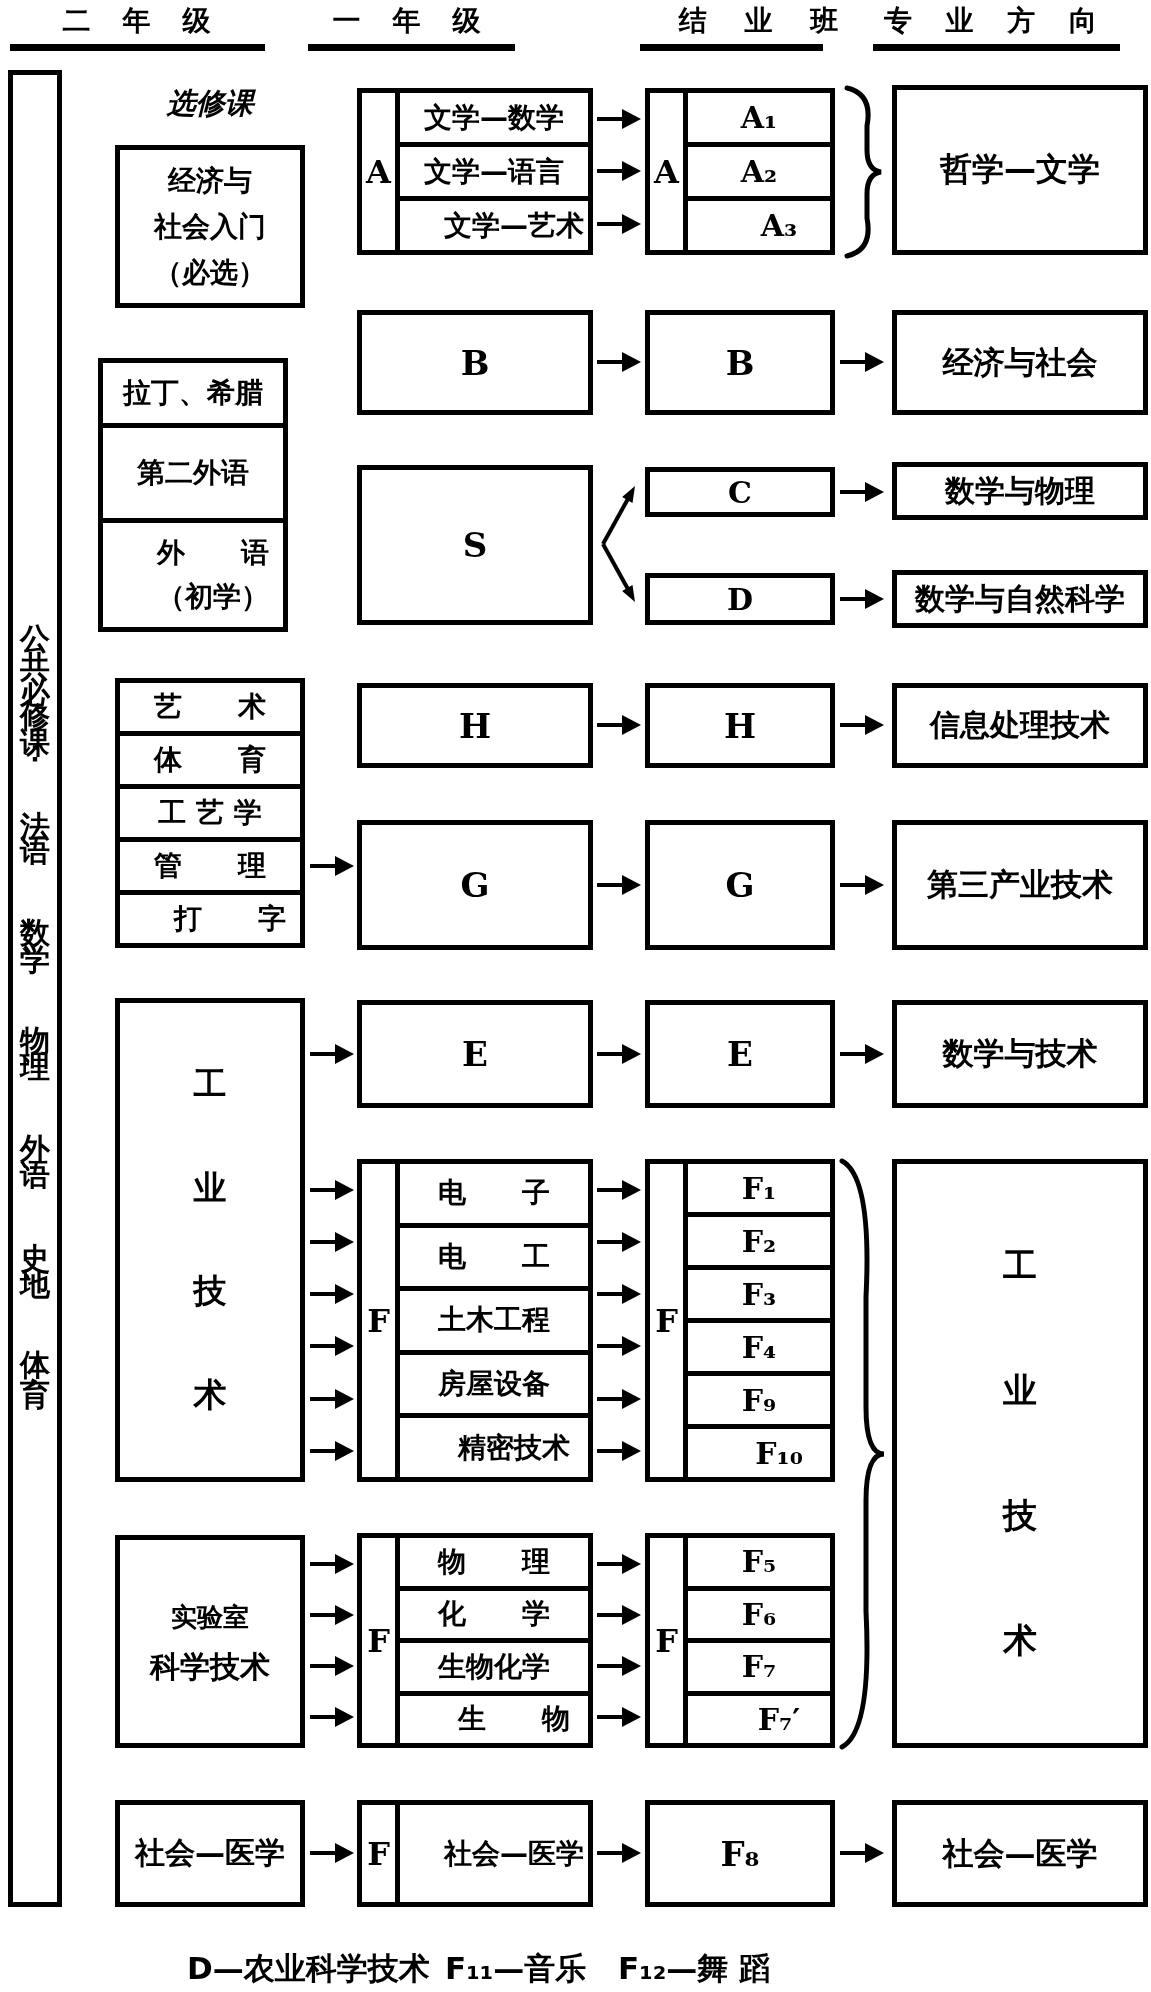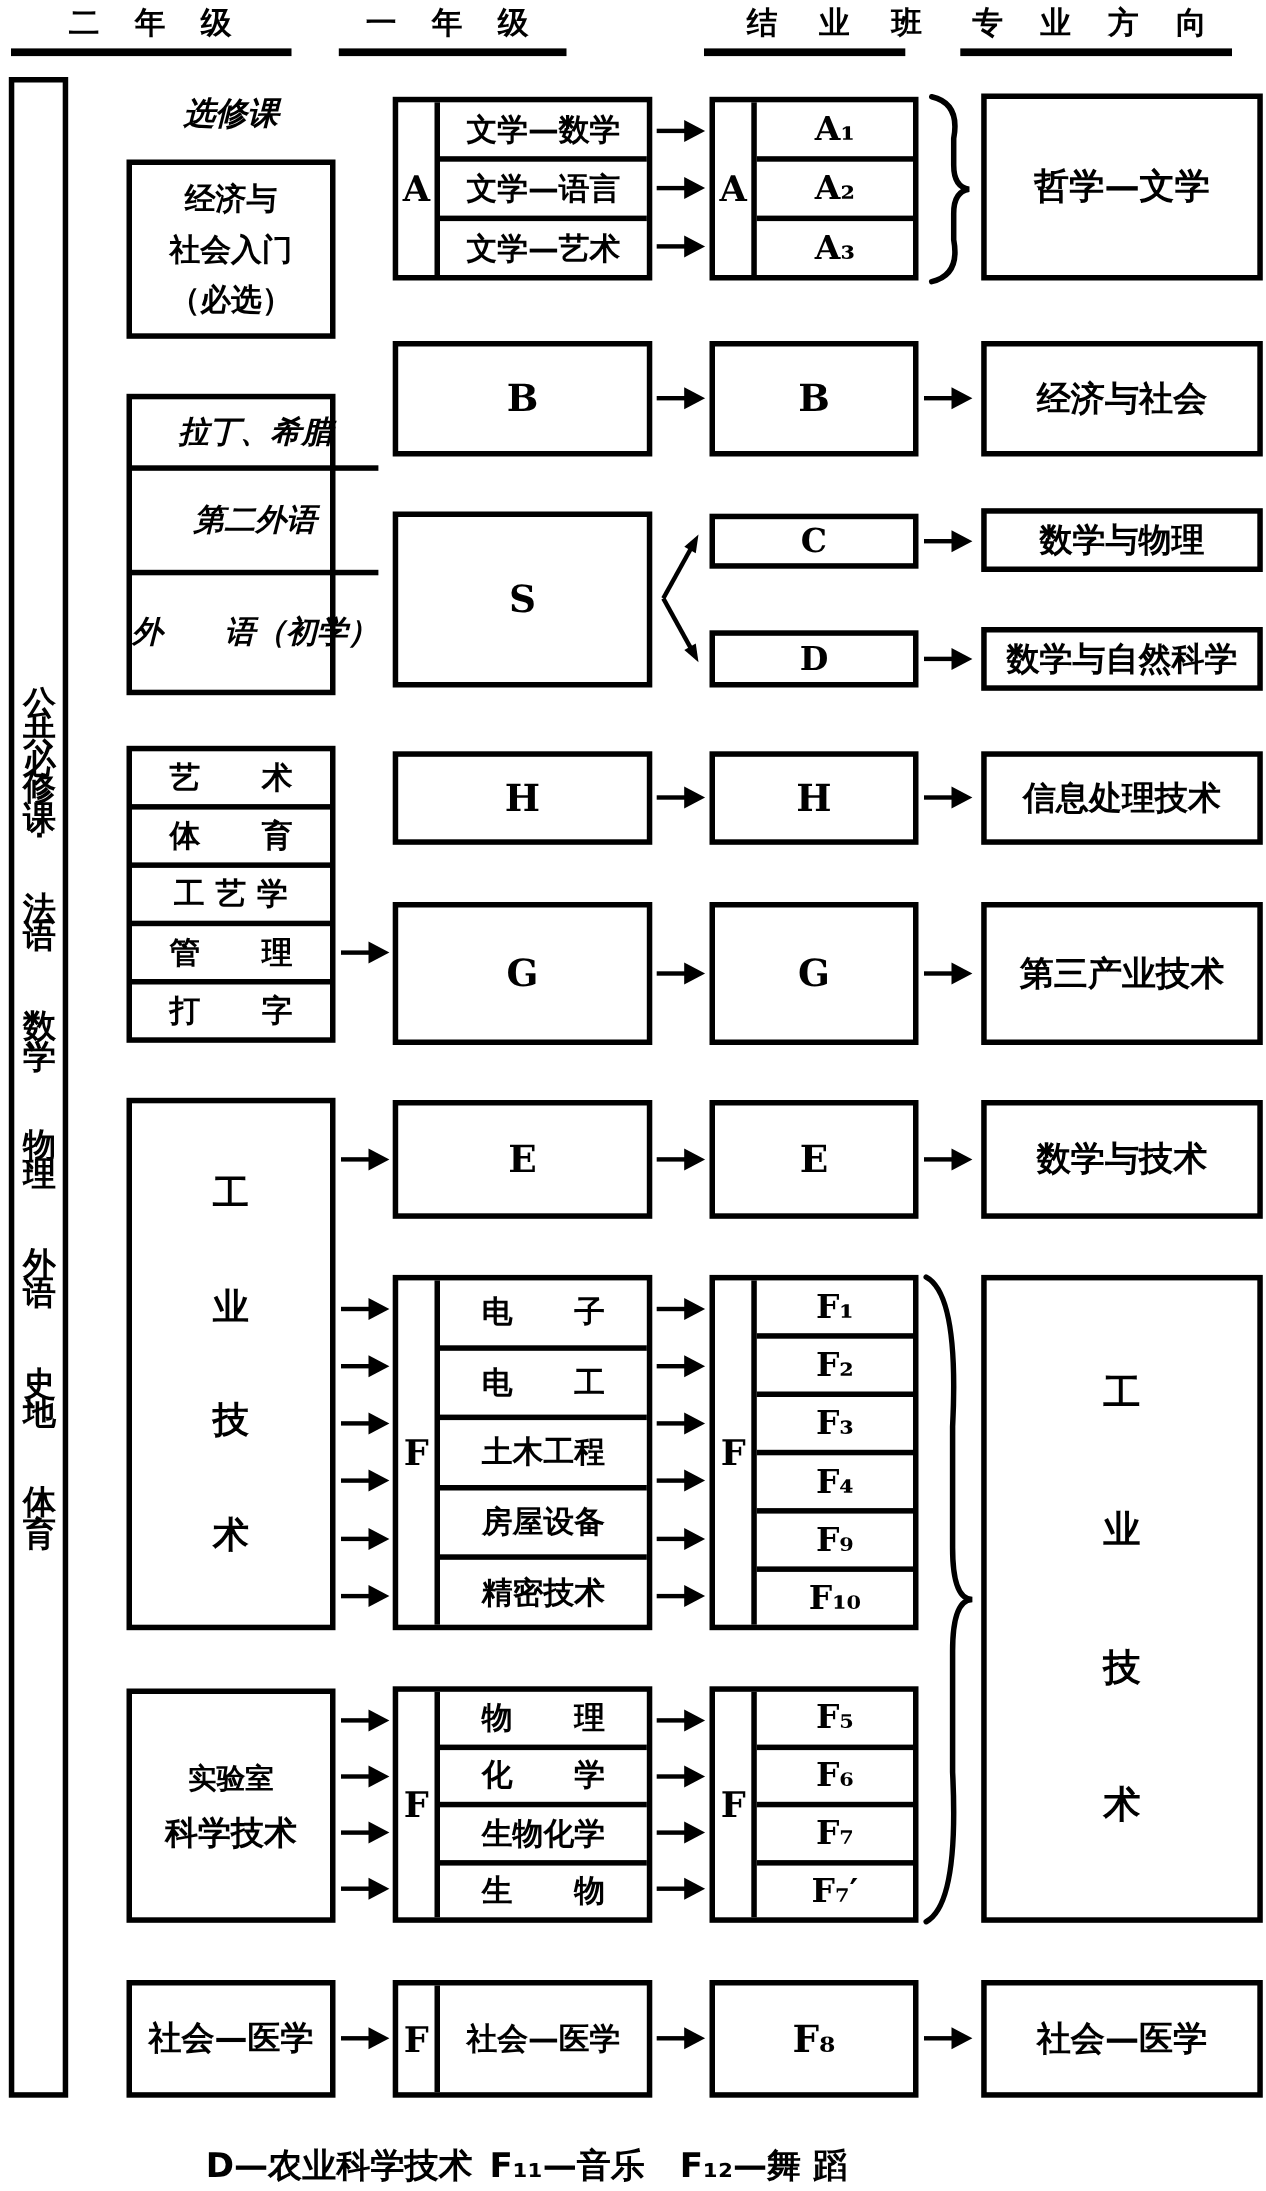--- a/index.html
+++ b/index.html
@@ -16,21 +16,21 @@
   .lbl{font-size:29px;white-space:nowrap;}
   .letter{font-family:"DejaVu Serif","DejaVu Sans",serif;font-size:34px;}
   .multiline{flex-direction:column;}
   .multiline div{line-height:46px;font-size:28px;white-space:nowrap;}
   .group{padding:0;align-items:stretch;justify-content:flex-start;}
   .strip{width:38px;border-right:5px solid #000;display:flex;align-items:center;justify-content:center;
          font-family:"DejaVu Serif","DejaVu Sans",serif;font-size:32px;flex:none;box-sizing:border-box;}
   .rows{flex:1;display:flex;flex-direction:column;align-items:stretch;}
   .rows > div{flex:1;display:flex;align-items:center;justify-content:center;
               border-bottom:5px solid #000;font-size:28px;white-space:nowrap;}
-  .rows > div:last-child{border-bottom:none;}
+  .rows > div:last-child{border-bottom:none;padding-left:40px;}
   .rows > div.letterrow{font-family:"DejaVu Serif","DejaVu Sans",serif;font-size:30px;}
   .vtext{display:flex;flex-direction:column;justify-content:space-evenly;align-items:center;
          width:100%;height:100%;font-size:33px;}
   .sidebar-text{writing-mode:vertical-lr;text-orientation:upright;letter-spacing:26px;
                 font-size:30px;line-height:54px;white-space:nowrap;}
   .arr{position:absolute;width:44px;height:20px;}
   .arr::before{content:'';position:absolute;left:0;right:12px;top:8px;height:4px;background:#000;}
   .arr::after{content:'';position:absolute;right:0;top:0;width:0;height:0;
               border-left:19px solid #000;border-top:10px solid transparent;border-bottom:10px solid transparent;}
   .footer-item{position:absolute;font-size:31px;white-space:nowrap;}
@@ -55,25 +55,25 @@
   </div>
 
   <div class="box plain lbl" style="left:115px;top:84px;width:190px;height:40px;font-style:italic;">选修课</div>
 
   <div class="box multiline" style="left:115px;top:145px;width:190px;height:163px;">
     <div>经济与</div>
     <div>社会入门</div>
     <div>（必选）</div>
   </div>
 
-  <div class="box group" style="left:115px;top:358px;width:190px;height:274px;font-style:italic;">
+  <div class="box group" style="left:98px;top:358px;width:190px;height:274px;">
     <div class="rows">
       <div style="flex:0 0 60px;">拉丁、希腊</div>
       <div style="flex:0 0 90px;">第二外语</div>
-      <div class="multiline" style="flex-direction:row;text-align:center;">
+      <div class="multiline" style="flex-direction:column;text-align:center;">
         <span style="line-height:44px;">外　　语</span>
         <span style="line-height:44px;">（初学）</span>
       </div>
     </div>
   </div>
 
   <div class="box group" style="left:115px;top:678px;width:190px;height:270px;">
     <div class="rows">
       <div>艺　　术</div>
       <div>体　　育</div>

